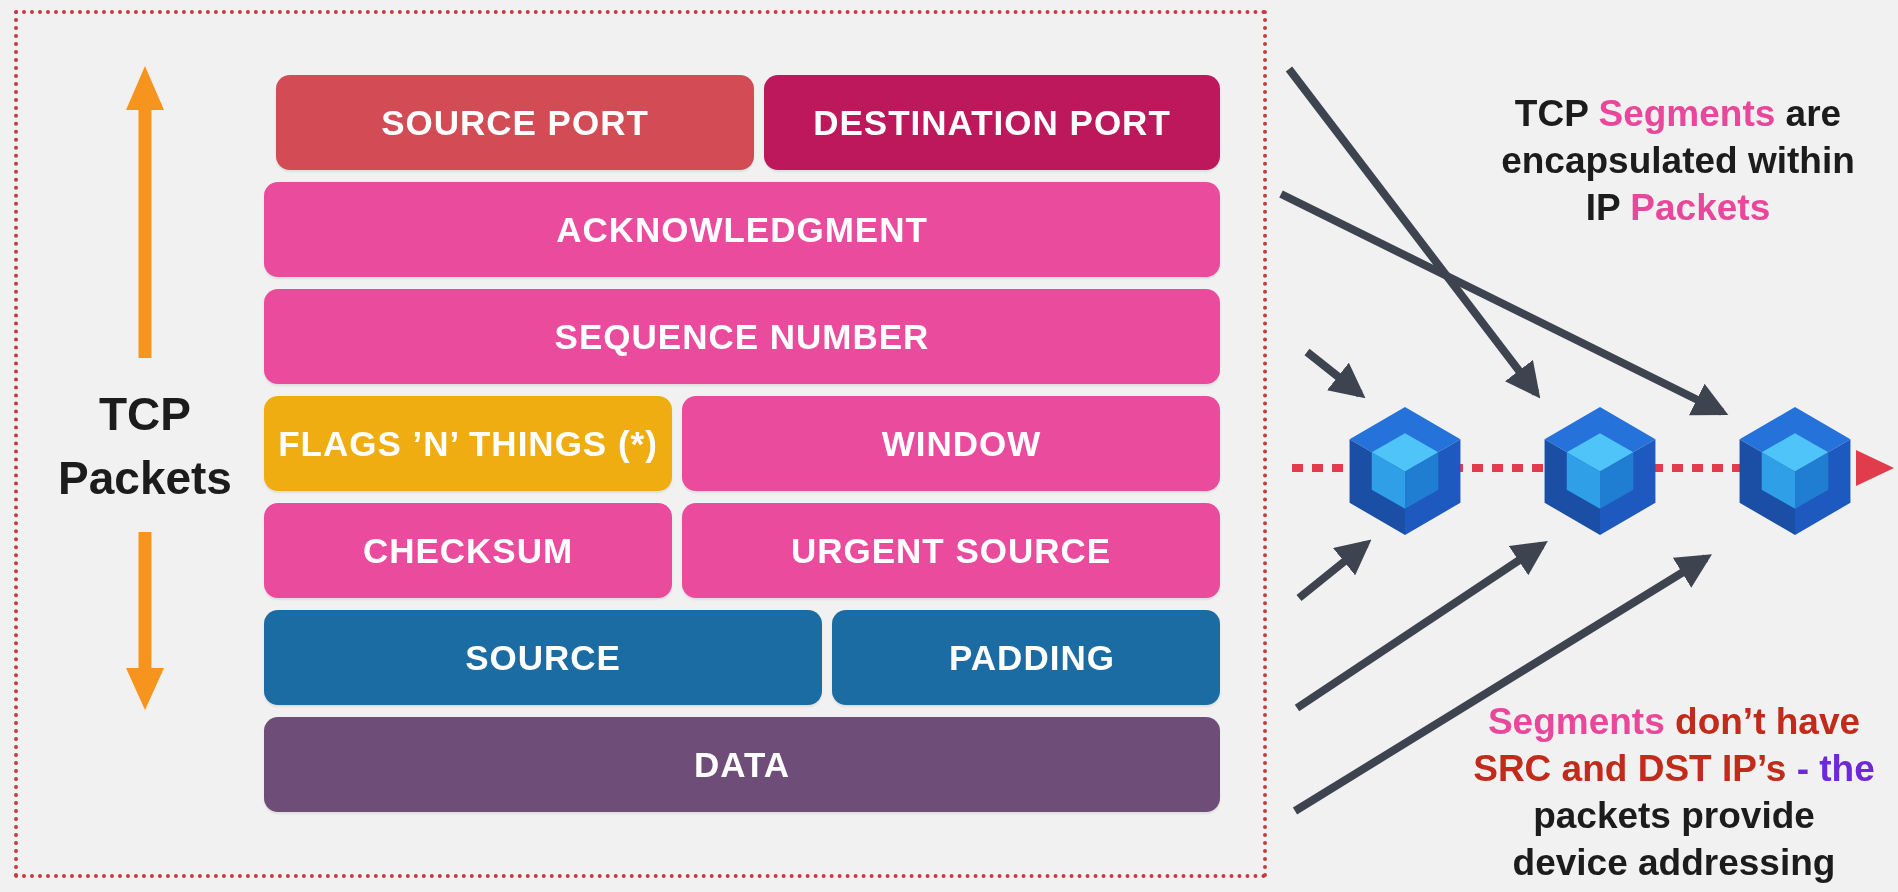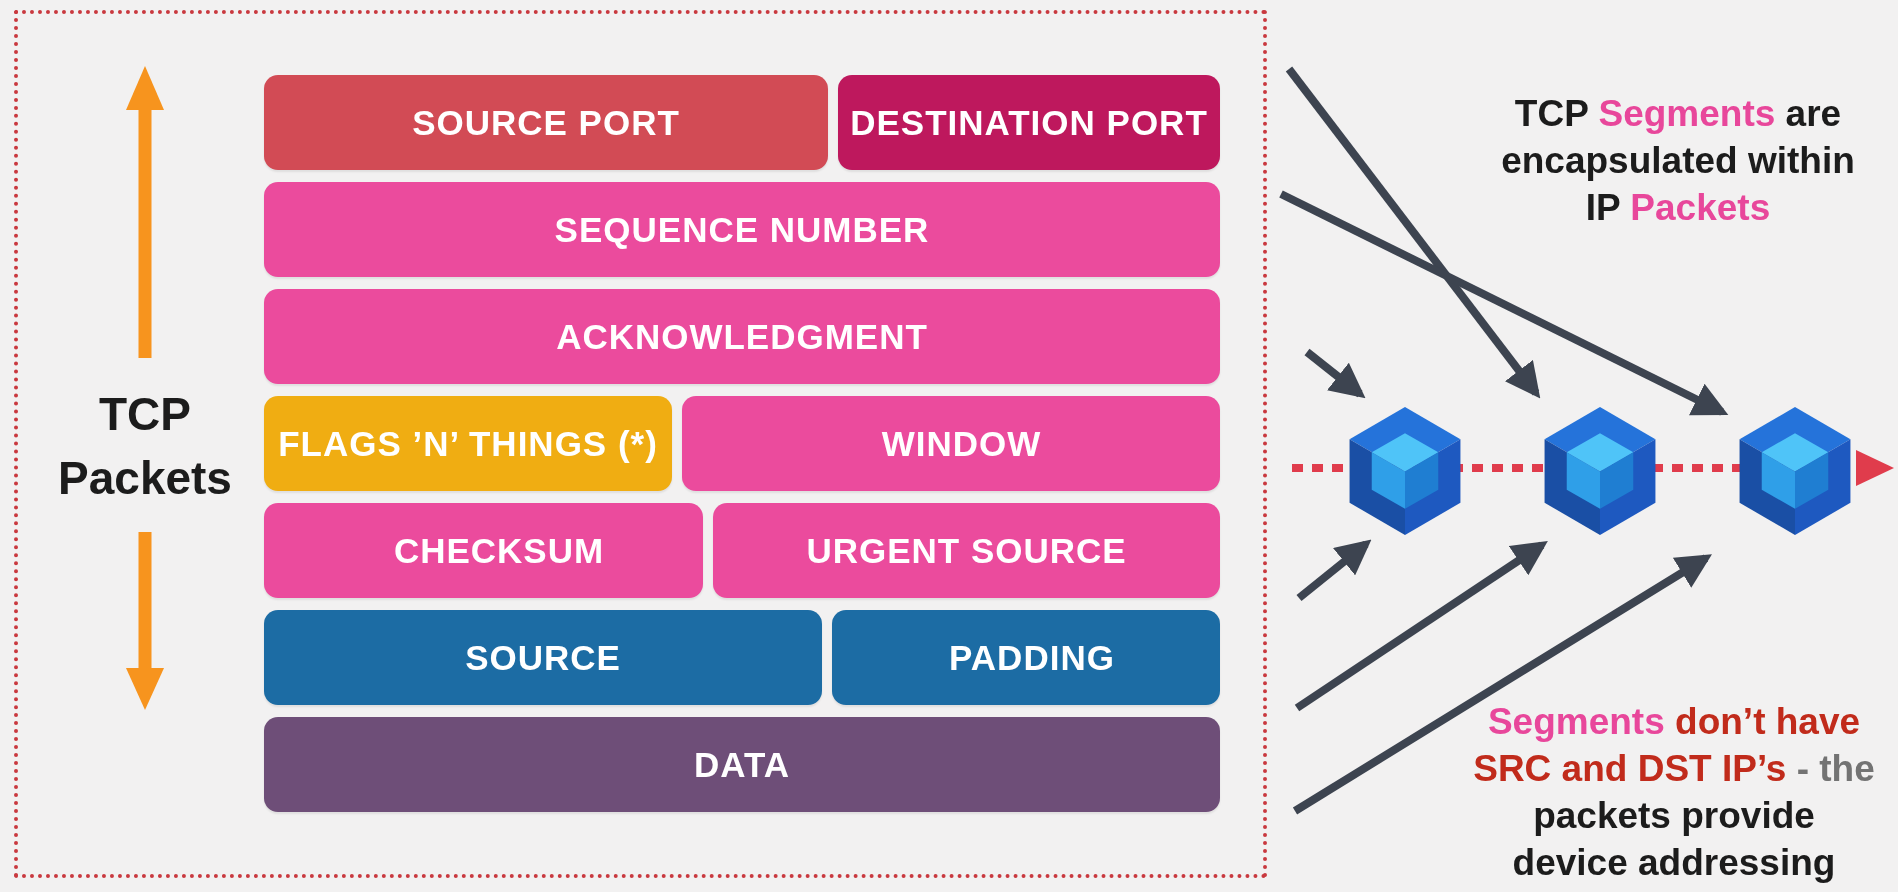--- a/index.html
+++ b/index.html
@@ -34,21 +34,21 @@
   .field-row { display: flex; gap: 10px; height: 95px; }
   .cell {
     display: flex; align-items: center; justify-content: center;
     color: #ffffff;
     font-size: 35px; font-weight: 700; letter-spacing: 1px;
     border-radius: 14px;
     white-space: nowrap;
     box-shadow: 0 2px 2px rgba(0,0,0,0.08);
   }
   .grow { flex: 1 1 auto; }
-  .w478 { width: 564px; } .w489 { width: 408px; } .w558 { width: 558px; }
+  .w478 { width: 478px; margin-left: 12px; } .w489 { width: 408px; } .w558 { width: 558px; }
   
   .tcp-label {
     position: absolute;
     left: 25px; top: 382px; width: 240px;
     text-align: center;
     font-size: 46px; font-weight: 700; line-height: 64px;
     color: #1c1c1c;
   }
   .left-arrows { position: absolute; left: 124px; top: 58px; }
   
@@ -87,31 +87,31 @@
     <div>TCP</div>
     <div>Packets</div>
   </div>
 
   <div class="header-grid">
     <div class="field-row">
       <div class="cell w478" style="background: rgb(210, 75, 85);">SOURCE PORT</div>
       <div class="cell grow" style="background: #be185d;">DESTINATION PORT</div>
     </div>
     <div class="field-row">
-      <div class="cell grow" style="background: rgb(235, 75, 157);">SEQUENCE NUMBER</div>
+      <div class="cell grow" style="background: rgb(235, 75, 157);">ACKNOWLEDGMENT</div>
     </div>
     <div class="field-row">
-      <div class="cell grow" style="background: rgb(235, 75, 157);">ACKNOWLEDGMENT</div>
+      <div class="cell grow" style="background: rgb(235, 75, 157);">SEQUENCE NUMBER</div>
     </div>
     <div class="field-row">
       <div class="cell w489" style="background: rgb(240, 173, 18);">FLAGS ’N’ THINGS (*)</div>
       <div class="cell grow" style="background: rgb(235, 75, 157); padding-left: 21px;">WINDOW</div>
     </div>
     <div class="field-row">
-      <div class="cell w489" style="background: rgb(235, 75, 157); padding-left: 31px;">CHECKSUM</div>
+      <div class="cell w489" style="background: rgb(235, 75, 157);">CHECKSUM</div>
       <div class="cell grow" style="background: rgb(235, 75, 157);">URGENT SOURCE</div>
     </div>
     <div class="field-row">
       <div class="cell w558" style="background: rgb(28, 108, 164);">SOURCE</div>
       <div class="cell grow" style="background: rgb(28, 108, 164); padding-left: 12px;">PADDING</div>
     </div>
     <div class="field-row">
       <div class="cell grow" style="background: rgb(110, 78, 120);">DATA</div>
     </div>
   </div>
@@ -168,21 +168,21 @@
     <div>
       <span style="color: rgb(28, 28, 28);">IP </span><span style="color: rgb(232, 71, 155);">Packets</span>
     </div>
   </div>
 
   <div class="note note-bottom">
     <div>
       <span style="color: rgb(232, 71, 155);">Segments</span><span style="color: rgb(193, 43, 27);"> don’t have</span>
     </div>
     <div>
-      <span style="color: rgb(193, 43, 27);">SRC and DST IP’s</span><span style="color: #737373;"> - the</span>
+      <span style="color: rgb(193, 43, 27);">SRC and DST IP’s</span><span style="color: #6d28d9;"> - the</span>
     </div>
     <div>
       <span style="color: rgb(28, 28, 28);">packets provide</span>
     </div>
     <div>
       <span style="color: rgb(28, 28, 28);">device addressing</span>
     </div>
   </div>
 
 </div>

